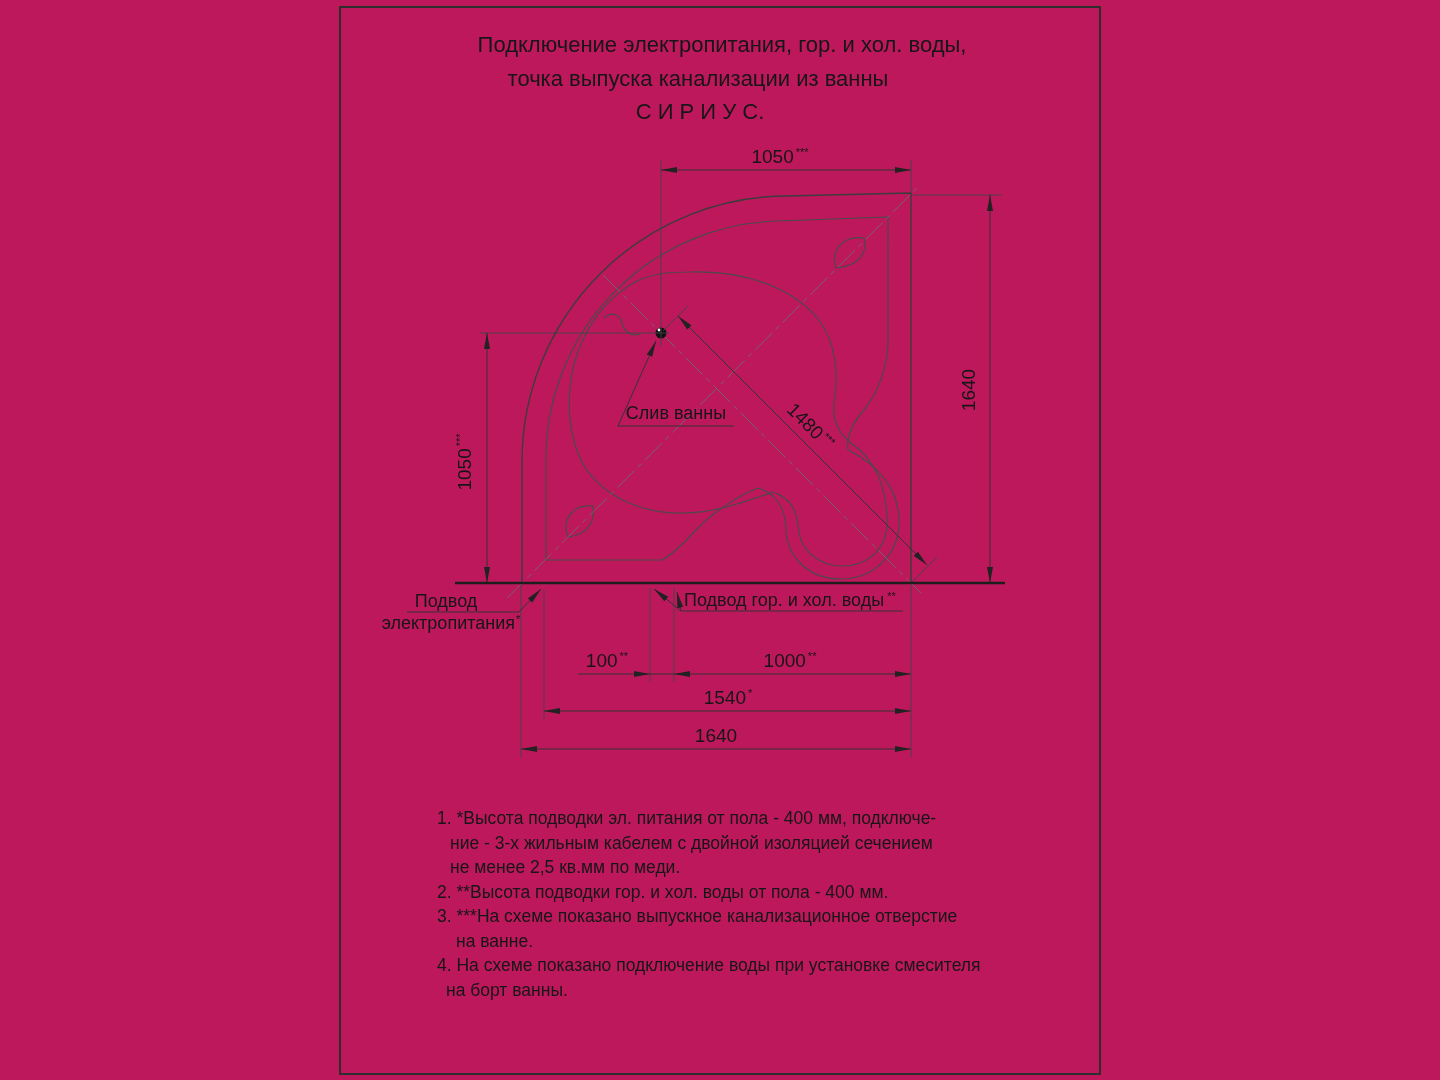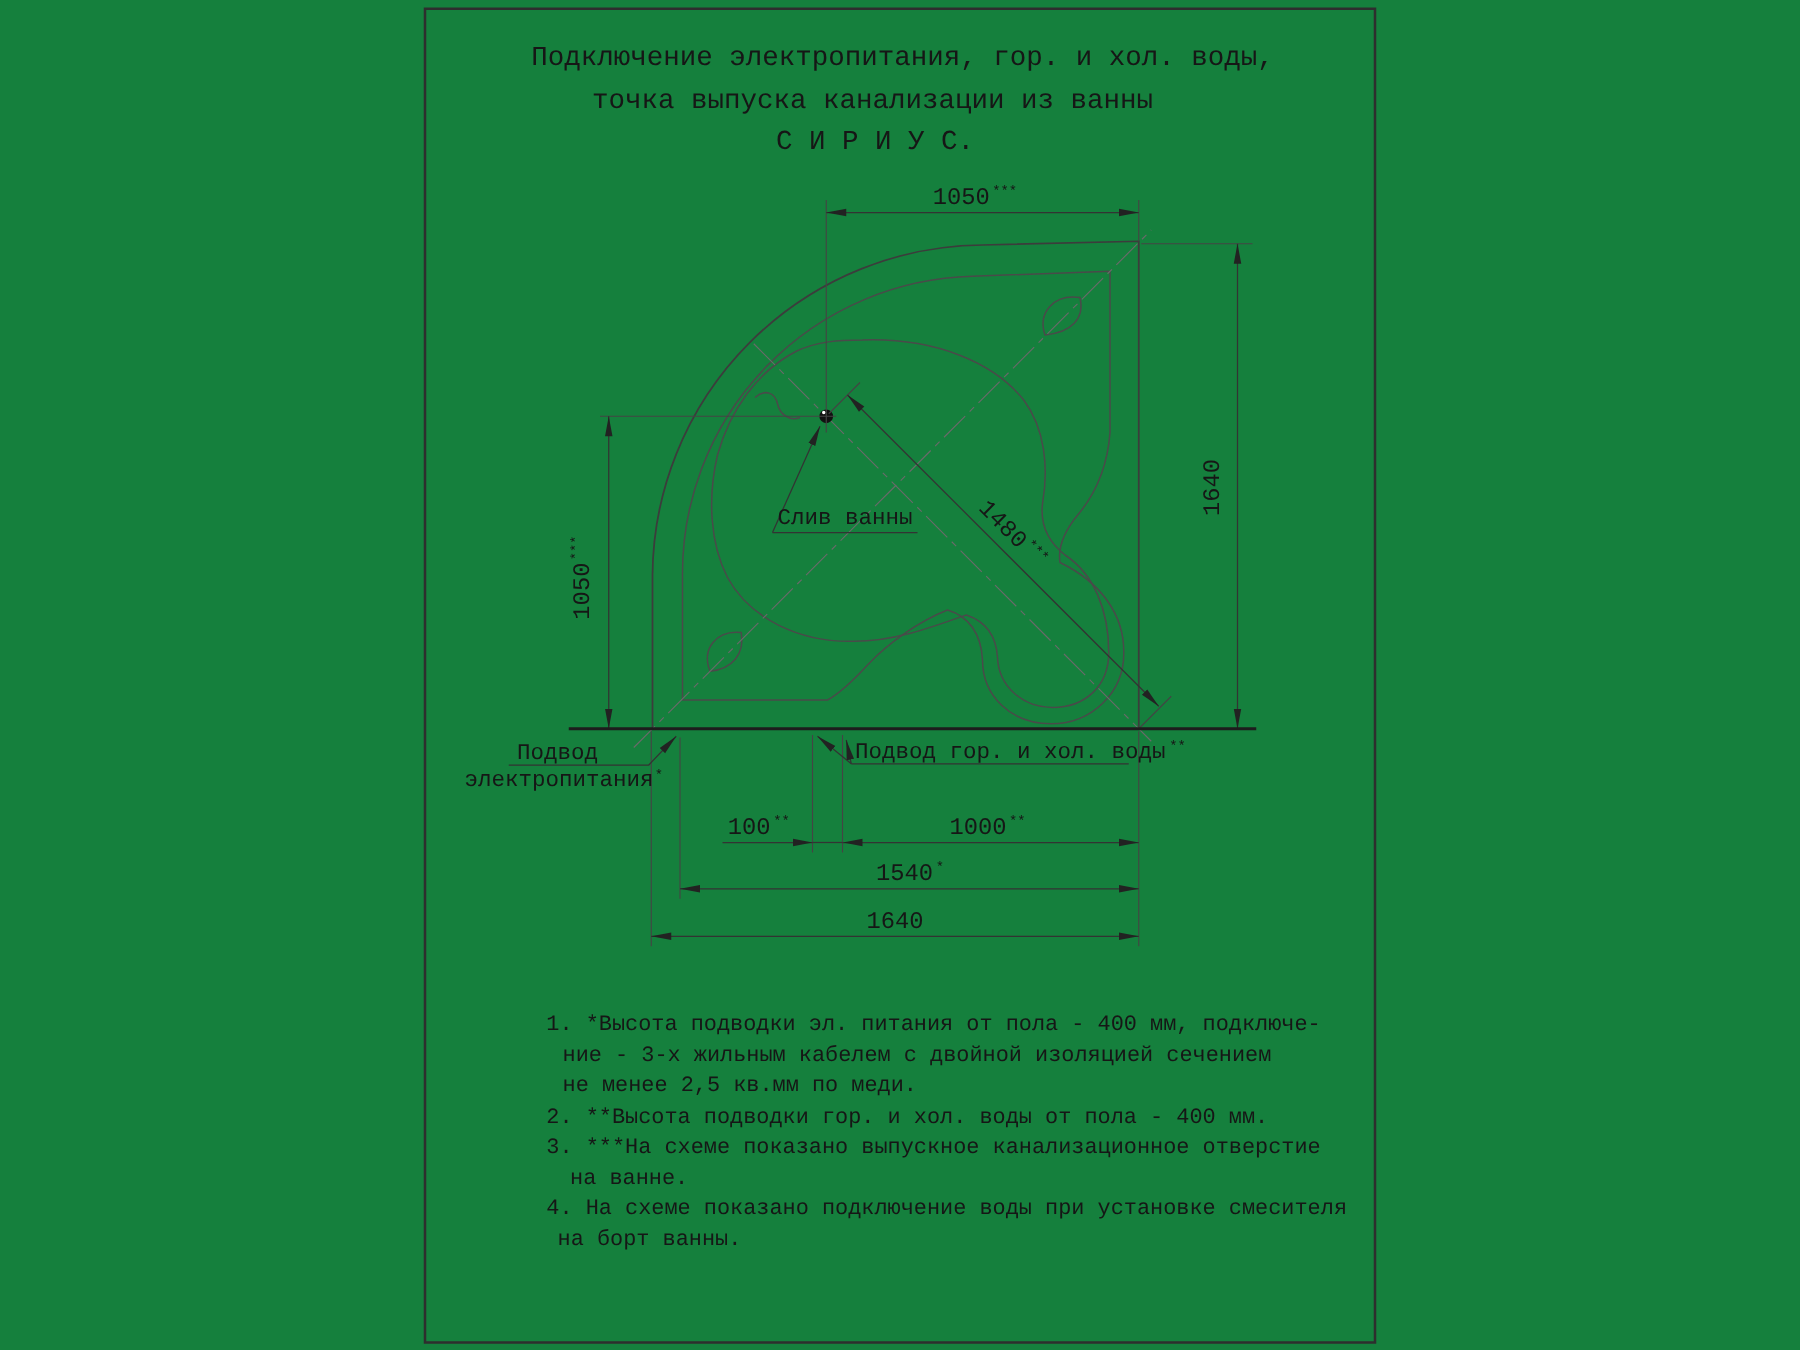--- a/index.html
+++ b/index.html
@@ -1,17 +1,17 @@
 <!DOCTYPE html>
 <html><head>
 <meta charset="utf-8">
 <style>
   html,body{margin:0;padding:0;background:#ffffff;width:1440px;height:1080px;overflow:hidden;}
-  #stage{position:relative;width:1440px;height:1080px;background:#15803d;
-         font-family:Liberation Mono, monospace;}
+  #stage{position:relative;width:1440px;height:1080px;background:#be185d;
+         font-family:Liberation Sans, sans-serif;}
   svg{position:absolute;left:0;top:0;}
   .frame{stroke:#2e2e2e;stroke-width:2;fill:none;}
   .tub{stroke:#4a4a4a;stroke-width:1.2;fill:none;stroke-linejoin:round;}
   .tub-heavy{stroke:#3c3c3c;stroke-width:1.4;fill:none;}
   .chain{stroke:#6a6a6a;stroke-width:0.9;fill:none;stroke-dasharray:24 5 5 5;}
   .dimline{stroke:#333;stroke-width:1;fill:none;}
   .ext{stroke:#444;stroke-width:0.9;fill:none;}
   .wall{stroke:#1d1d1d;stroke-width:2.4;fill:none;}
   .leader{stroke:#333;stroke-width:1;fill:none;}
   text{fill:#161616;}

